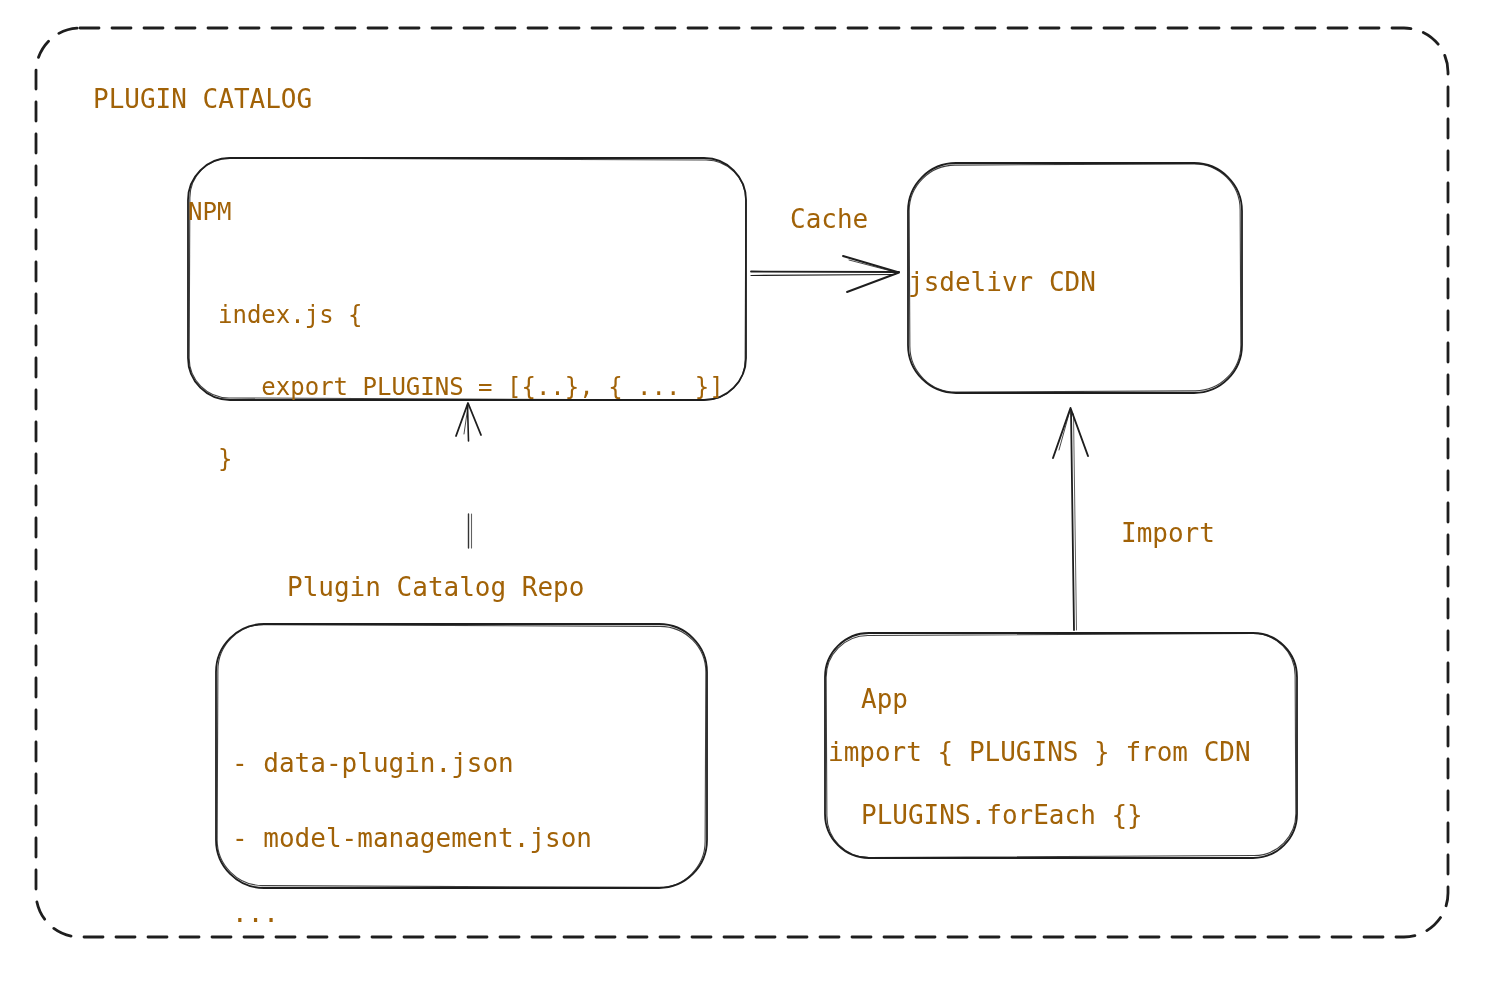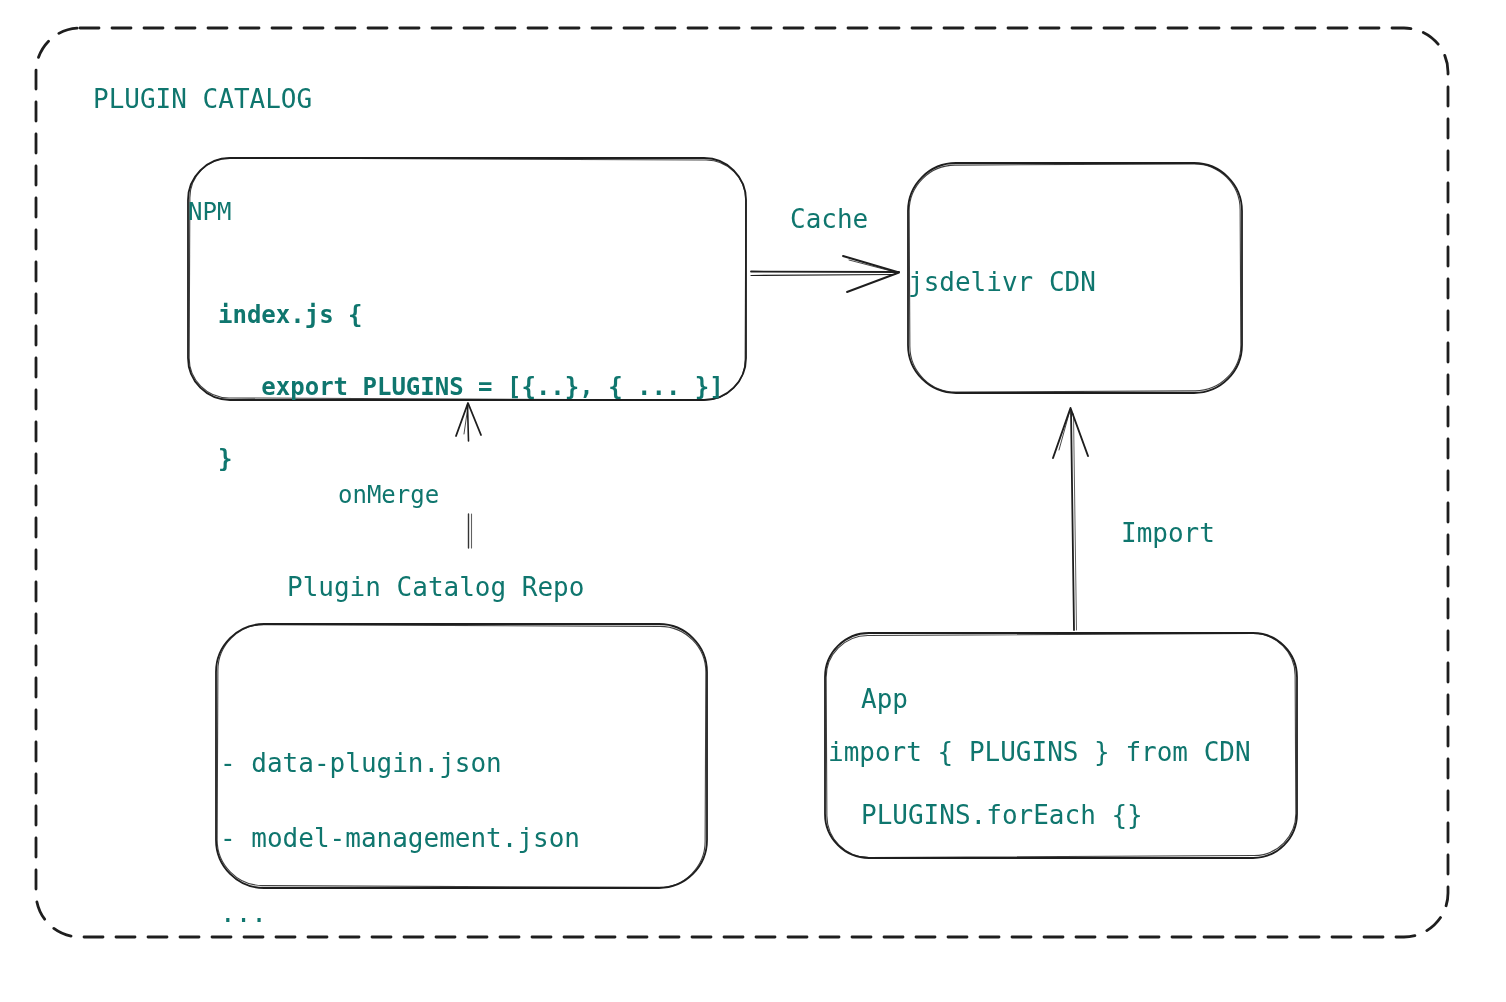--- a/index.html
+++ b/index.html
@@ -1,27 +1,27 @@
 <!DOCTYPE html>
 <html><head>
 <meta charset="utf-8">
 <style>
   html,body { margin:0; padding:0; background:#ffffff; }
   .canvas {
     position:relative; width:1506px; height:1002px; background:#ffffff;
     font-family:"DejaVu Sans Mono","Liberation Mono",monospace;
-    color:#0f766e; overflow:hidden;
+    color:#a16207; overflow:hidden;
   }
   svg.layer { position:absolute; left:0; top:0; }
   .txt { position:absolute; white-space:pre; line-height:1.28; }
   .ctr { text-align:left; }
   .t26 { font-size:26px; }
   .t25 { font-size:26px; }
   .t24 { font-size:24px; }
-  .code24 div { font-size:24px; line-height:31px; white-space:pre;font-weight:bold; }
+  .code24 div { font-size:24px; line-height:31px; white-space:pre; }
   .files26 div { font-size:26px; line-height:34px; white-space:pre; }
 </style>
 </head>
 <body>
 
 <div class="canvas">
 
   <svg class="layer" width="1506" height="1002" viewBox="0 0 1506 1002" fill="none" stroke="#1e1e1e" stroke-linecap="round" stroke-linejoin="round">
 
     <rect x="36" y="28" width="1412" height="909" rx="44" stroke-width="2.8" stroke-dasharray="19 13"></rect>
@@ -75,25 +75,24 @@
   <div class="txt code24" style="left:218px; top:259px;">
     <div>index.js {</div>
     <div>   export PLUGINS = [{..}, { ... }]</div>
     <div>}</div>
   </div>
 
   <div class="txt t25" style="left:790px; top:203px;">Cache</div>
 
   <div class="txt t25 ctr" style="left:908px; top:266px; width:294px;">jsdelivr CDN</div>
 
-  <div class="txt t24 ctr" style="left:338px; top:480px; width:260px;">onMerge</div>
 
   <div class="txt t26 ctr" style="left:287px; top:571px; width:304px;">Plugin Catalog Repo</div>
 
-  <div class="txt files26" style="left:220px; top:705px;">
+  <div class="txt files26" style="left:232px; top:705px;">
     <div>- data-plugin.json</div>
     <div>- model-management.json</div>
     <div>...</div>
   </div>
 
   <div class="txt t25" style="left:1110px; top:517px;margin-left:11px;">Import</div>
 
   <div class="txt t26" style="left:861px; top:683px;">App</div>
   <div class="txt t26" style="left:828px; top:736px;">import { PLUGINS } from CDN</div>
   <div class="txt t26" style="left:861px; top:799px;">PLUGINS.forEach {}</div>

